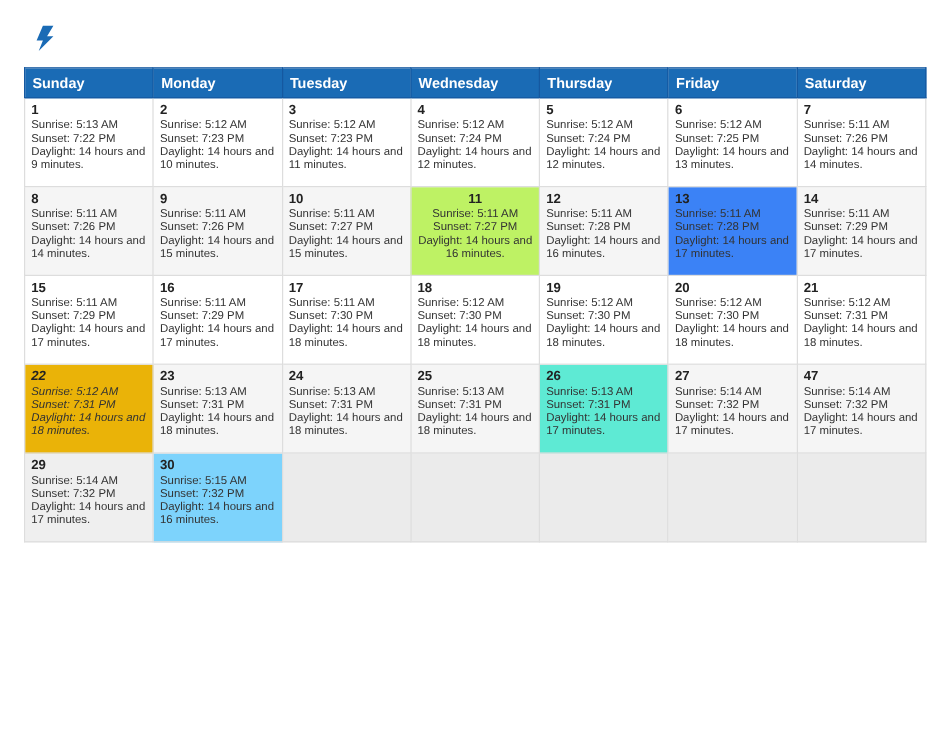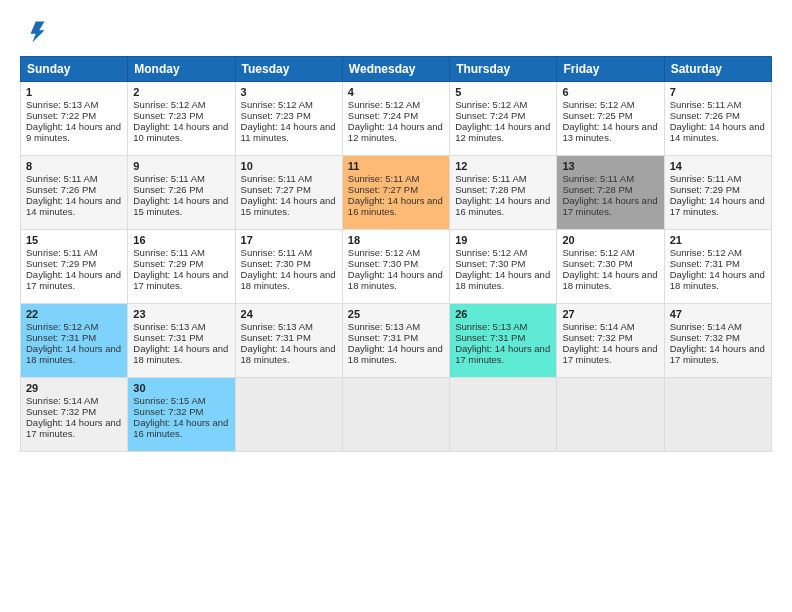--- a/index.html
+++ b/index.html
@@ -182,33 +182,33 @@
             <div>Sunrise: 5:11 AM</div>
             <div>Sunset: 7:26 PM</div>
             <div>Daylight: 14 hours and 15 minutes.</div>
           </td>
           <td style="background-color: rgb(245, 245, 245);">
             <span class="day-num">10</span>
             <div>Sunrise: 5:11 AM</div>
             <div>Sunset: 7:27 PM</div>
             <div>Daylight: 14 hours and 15 minutes.</div>
           </td>
-          <td style="background-color: #fdba74;">
+          <td style="background-color: #bef264; text-align: center;">
             <span class="day-num">11</span>
             <div>Sunrise: 5:11 AM</div>
             <div>Sunset: 7:27 PM</div>
             <div>Daylight: 14 hours and 16 minutes.</div>
           </td>
           <td style="background-color: rgb(245, 245, 245);">
             <span class="day-num">12</span>
             <div>Sunrise: 5:11 AM</div>
             <div>Sunset: 7:28 PM</div>
             <div>Daylight: 14 hours and 16 minutes.</div>
           </td>
-          <td style="background-color: #a3a3a3;">
+          <td style="background-color: #3b82f6;">
             <span class="day-num">13</span>
             <div>Sunrise: 5:11 AM</div>
             <div>Sunset: 7:28 PM</div>
             <div>Daylight: 14 hours and 17 minutes.</div>
           </td>
           <td style="background-color: rgb(245, 245, 245);">
             <span class="day-num">14</span>
             <div>Sunrise: 5:11 AM</div>
             <div>Sunset: 7:29 PM</div>
             <div>Daylight: 14 hours and 17 minutes.</div>
@@ -252,21 +252,21 @@
             <div>Daylight: 14 hours and 18 minutes.</div>
           </td>
           <td style="background-color: rgb(255, 255, 255);">
             <span class="day-num">21</span>
             <div>Sunrise: 5:12 AM</div>
             <div>Sunset: 7:31 PM</div>
             <div>Daylight: 14 hours and 18 minutes.</div>
           </td>
         </tr>
         <tr>
-          <td style="background-color: #7dd3fc;">
+          <td style="background-color: #eab308; font-style: italic;">
             <span class="day-num">22</span>
             <div>Sunrise: 5:12 AM</div>
             <div>Sunset: 7:31 PM</div>
             <div>Daylight: 14 hours and 18 minutes.</div>
           </td>
           <td style="background-color: rgb(245, 245, 245);">
             <span class="day-num">23</span>
             <div>Sunrise: 5:13 AM</div>
             <div>Sunset: 7:31 PM</div>
             <div>Daylight: 14 hours and 18 minutes.</div>

